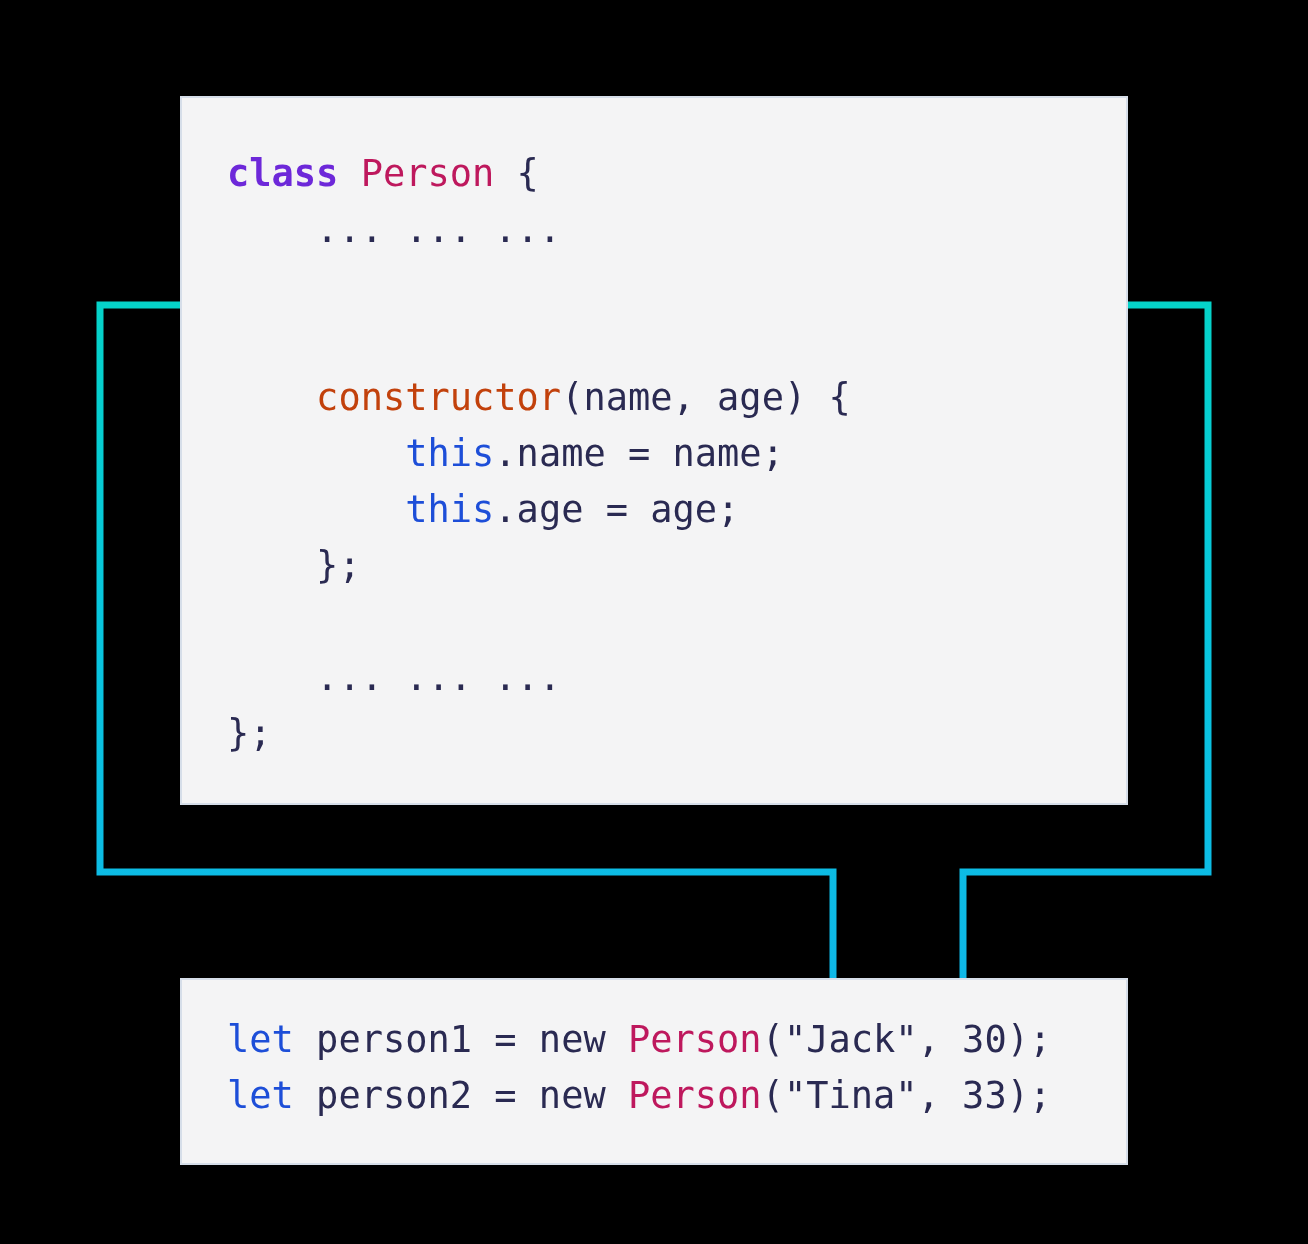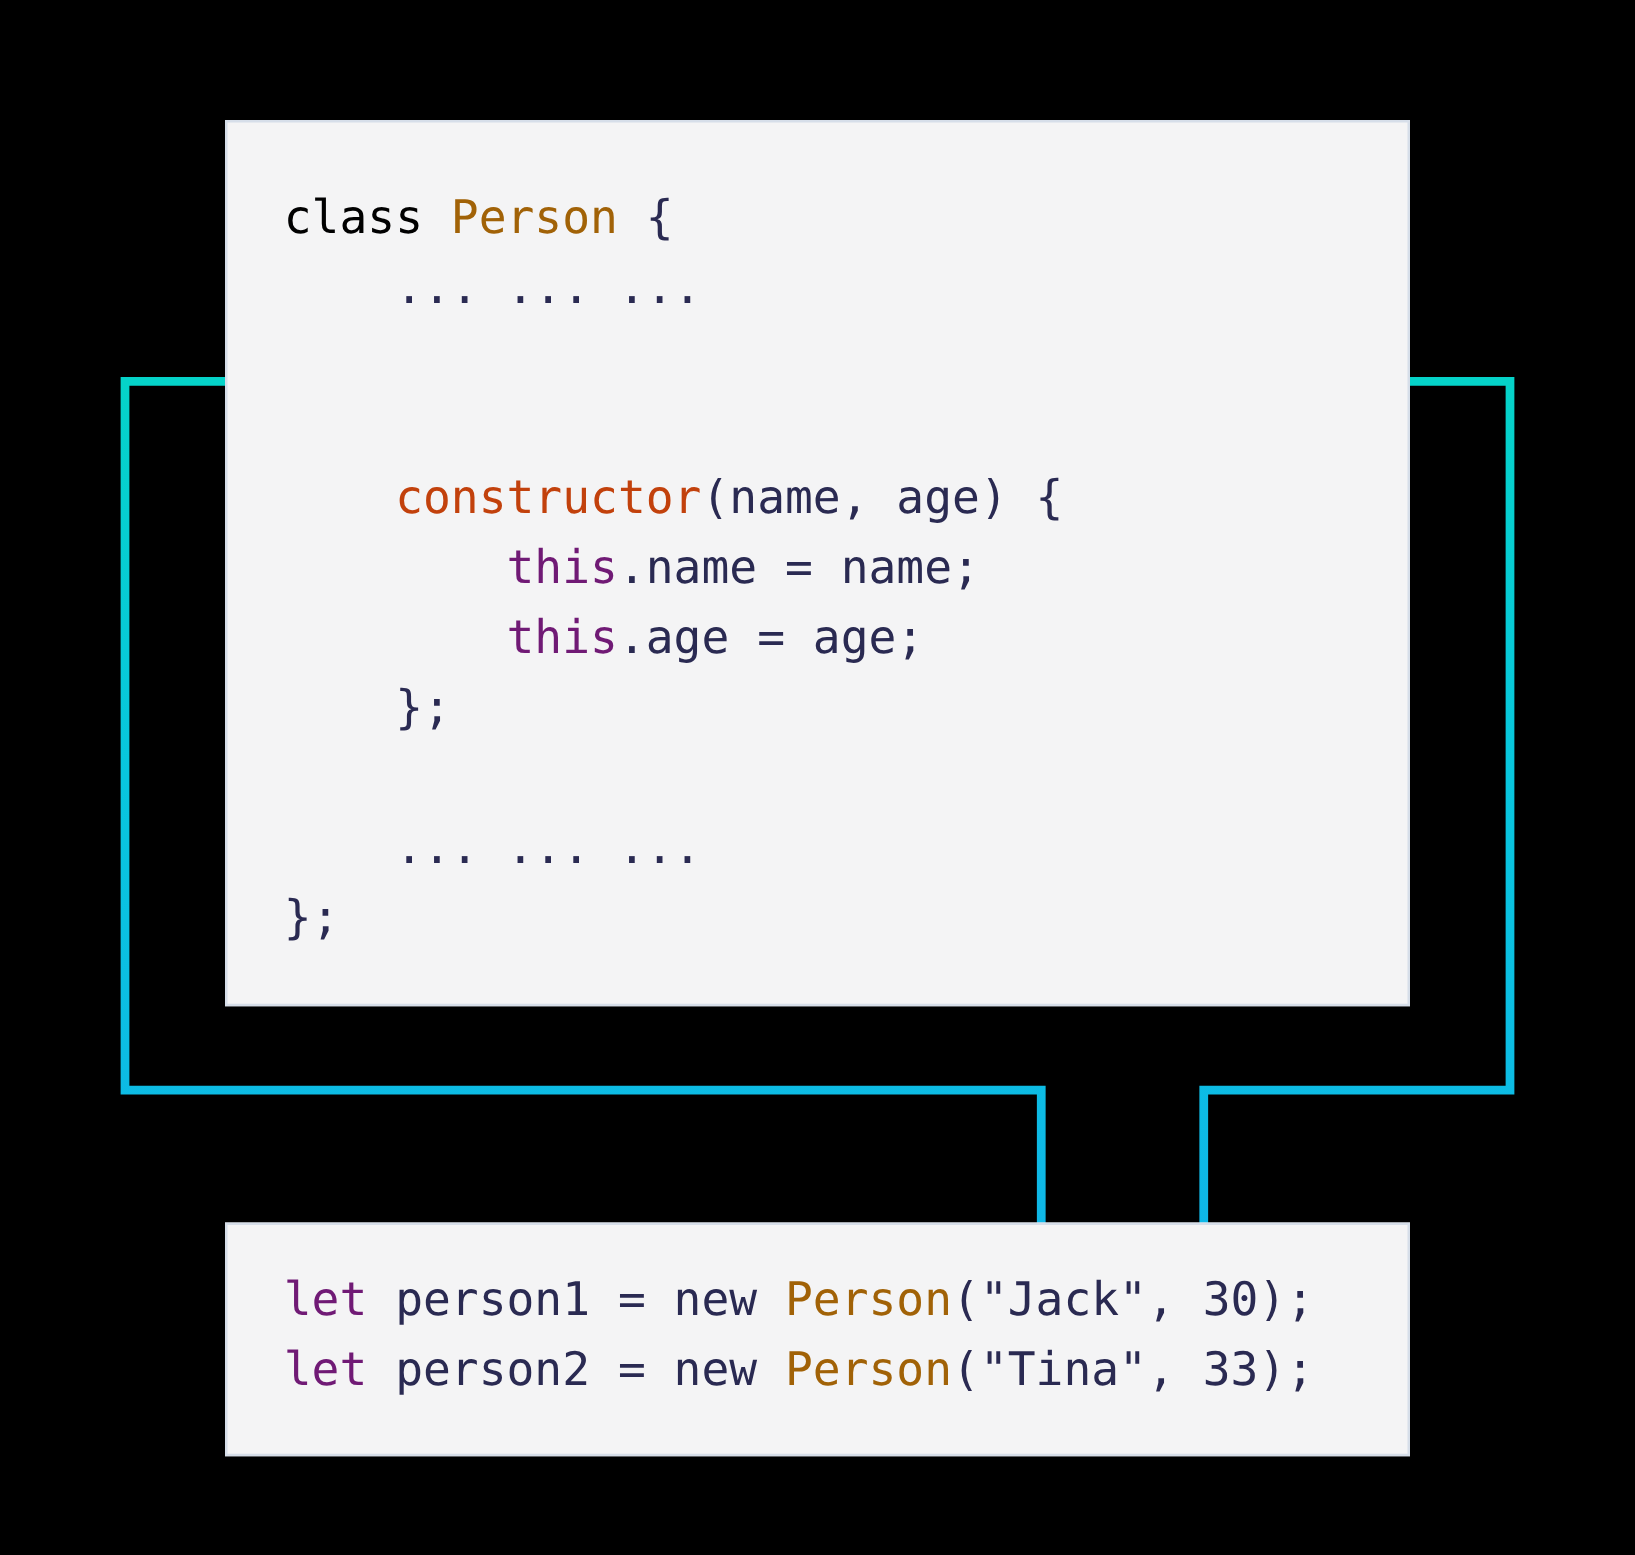--- a/index.html
+++ b/index.html
@@ -48,23 +48,23 @@
     letter-spacing: 0px;
   }
   #panel-class .code-lines {
     padding: 48px 0 0 45px;
   }
   #panel-usage .code-lines {
     padding: 32px 0 0 45px;
   }
   .ln { display: block; height: 56px; }
 
-  .tok-kw      { color: #000000; }       
-  .tok-decl    { color: #701a75; }       
-  .tok-type    { color: #a16207; margin-top: 14px; }       
+  .tok-kw      { color: #6d28d9; font-weight: bold; }       
+  .tok-decl    { color: #1d4ed8; }       
+  .tok-type    { color: #be185d; margin-top: 14px; }       
   .tok-fn      { color: #c2410c; }       
   .tok-plain   { color: #2a2a52; }
   .tok-dots    { color: #2a2a52; }
 
   
   #connectors {
     position: absolute;
     left: 0;
     top: 0;
     width: 1308px;

